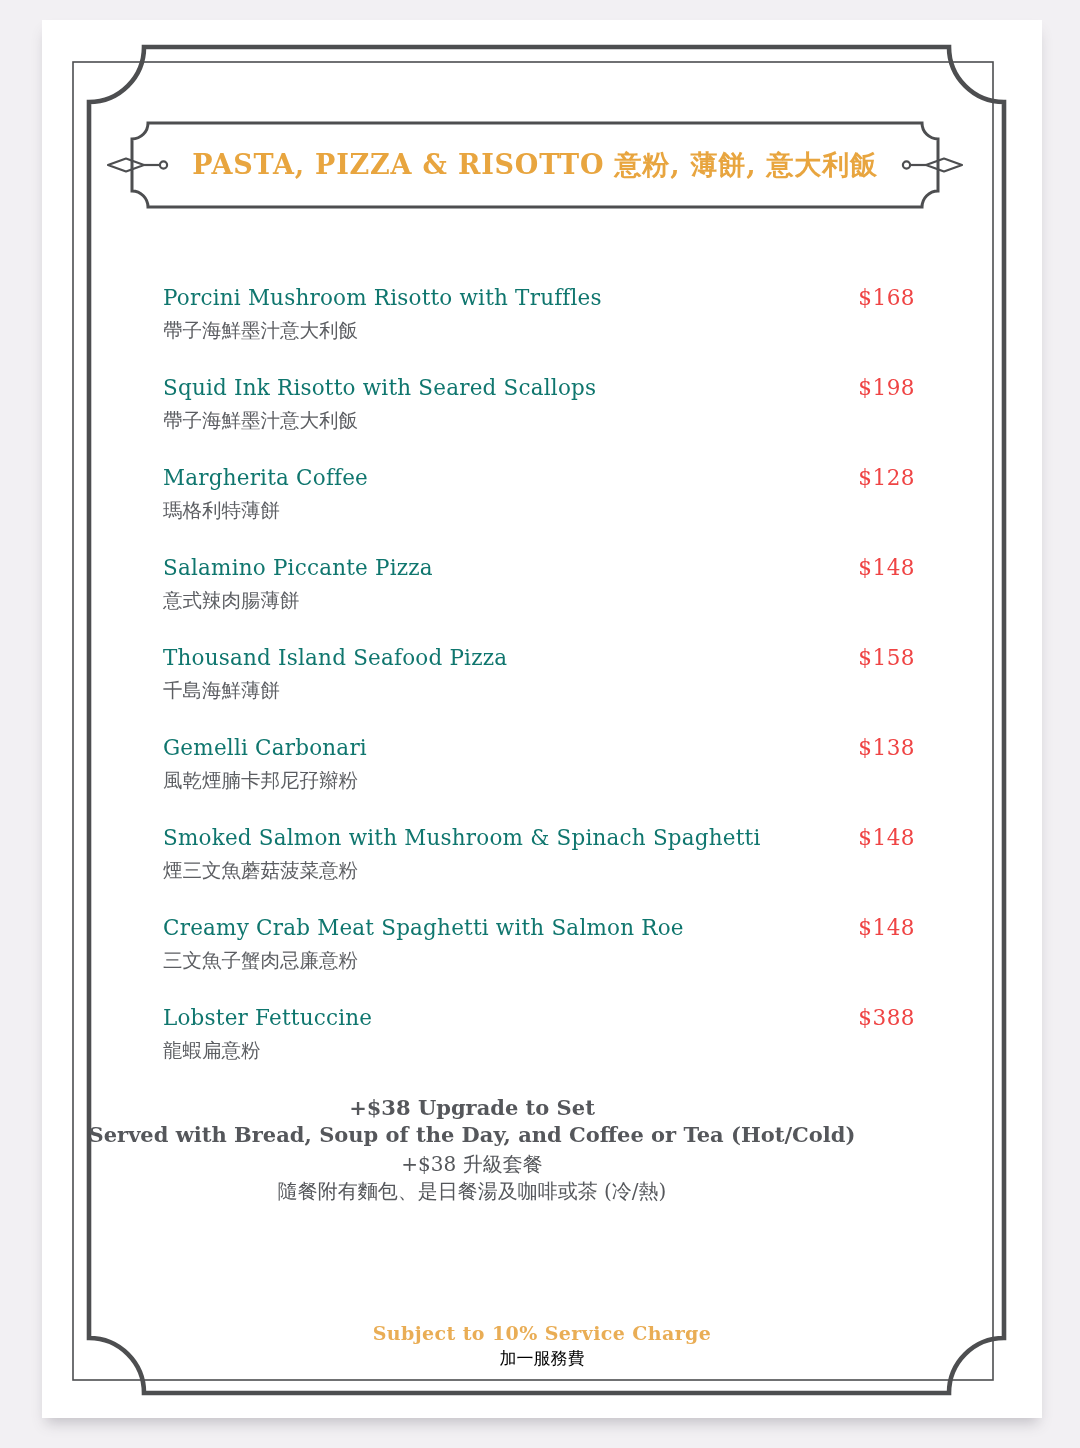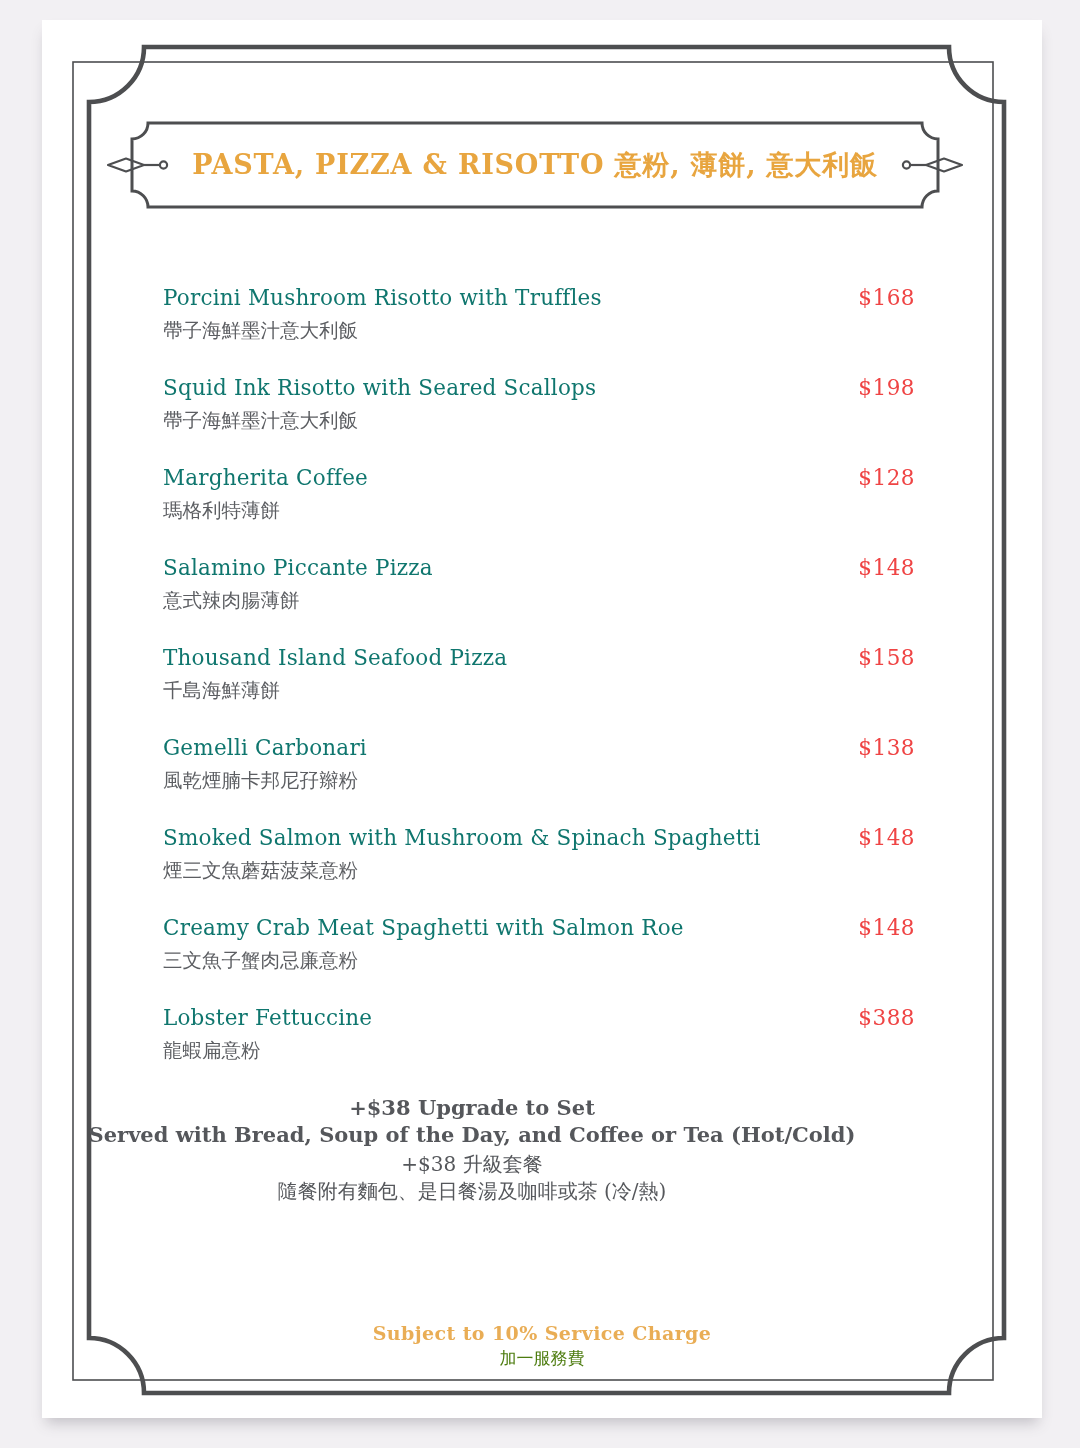--- a/index.html
+++ b/index.html
@@ -114,21 +114,21 @@
     text-align: center;
   }
   .service-note .en {
     color: #e9ad55;
     font-size: 19px;
     font-weight: bold;
     letter-spacing: 0.4px;
     line-height: 26px;
   }
   .service-note .zh {
-    color: #4d7c0f;
+    color: #000000;
     font-size: 17px;
     line-height: 24px;
   }
 </style>
 </head>
 <body>
 
 <div class="menu-card">
 
   <svg class="frame-svg" viewBox="0 0 1000 1398" xmlns="http://www.w3.org/2000/svg">

